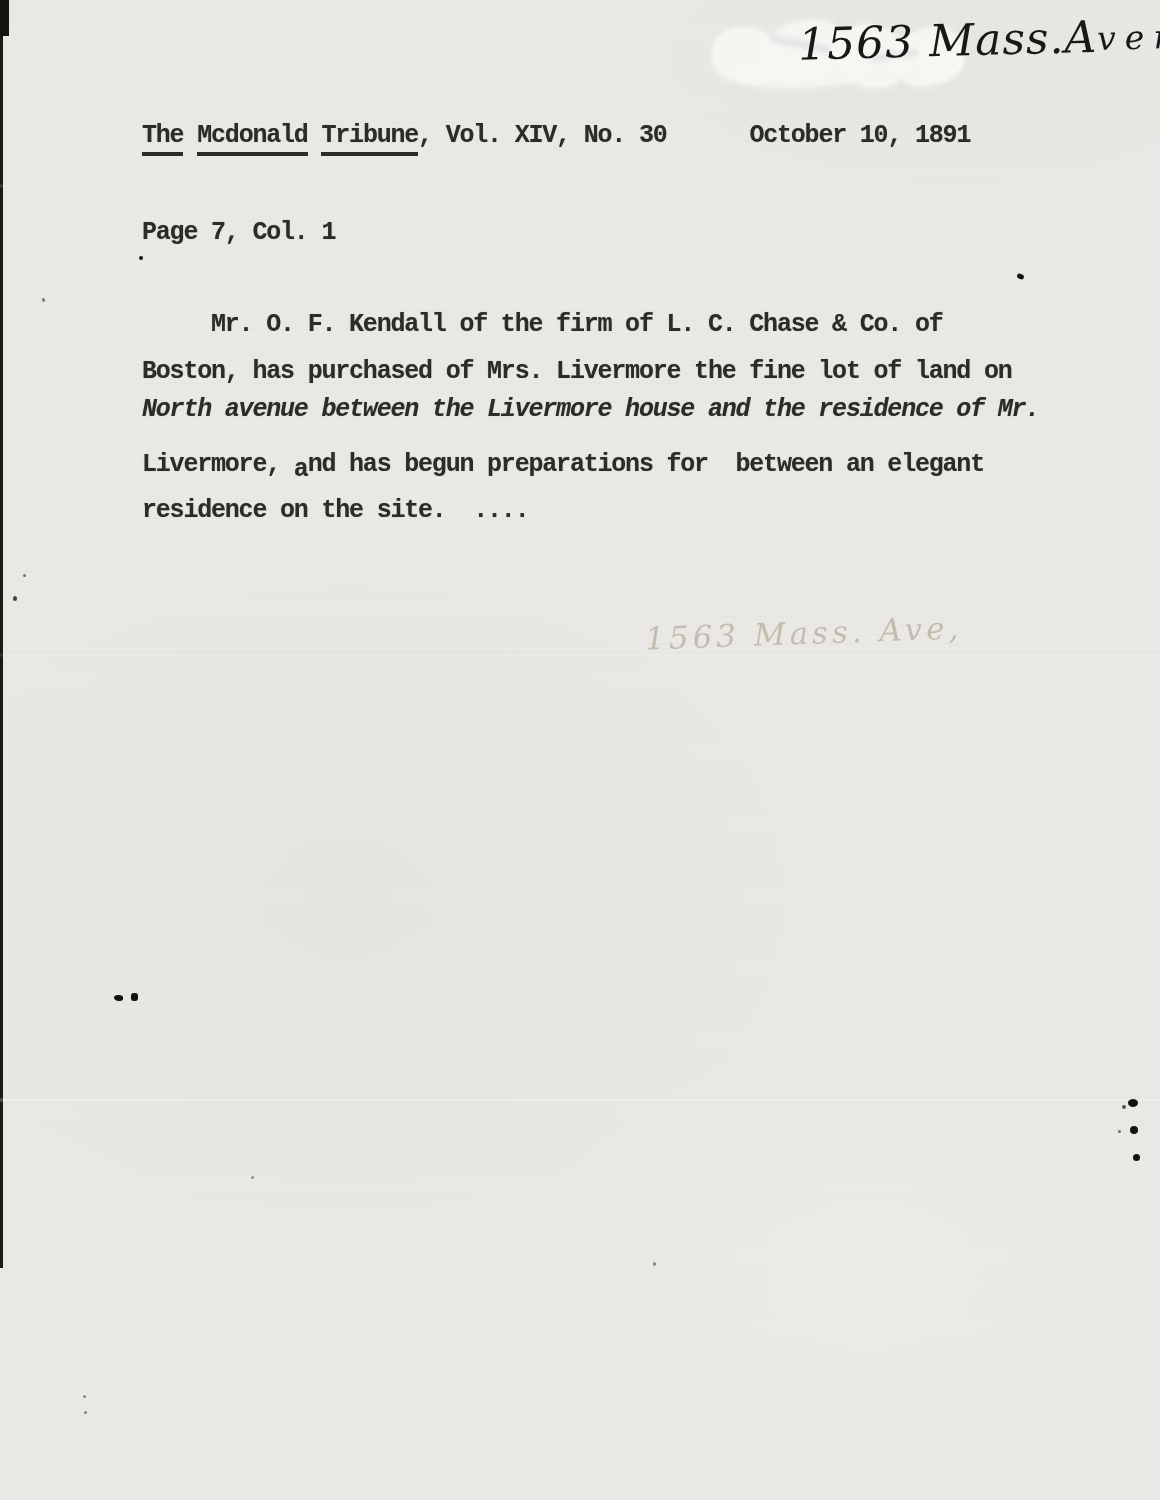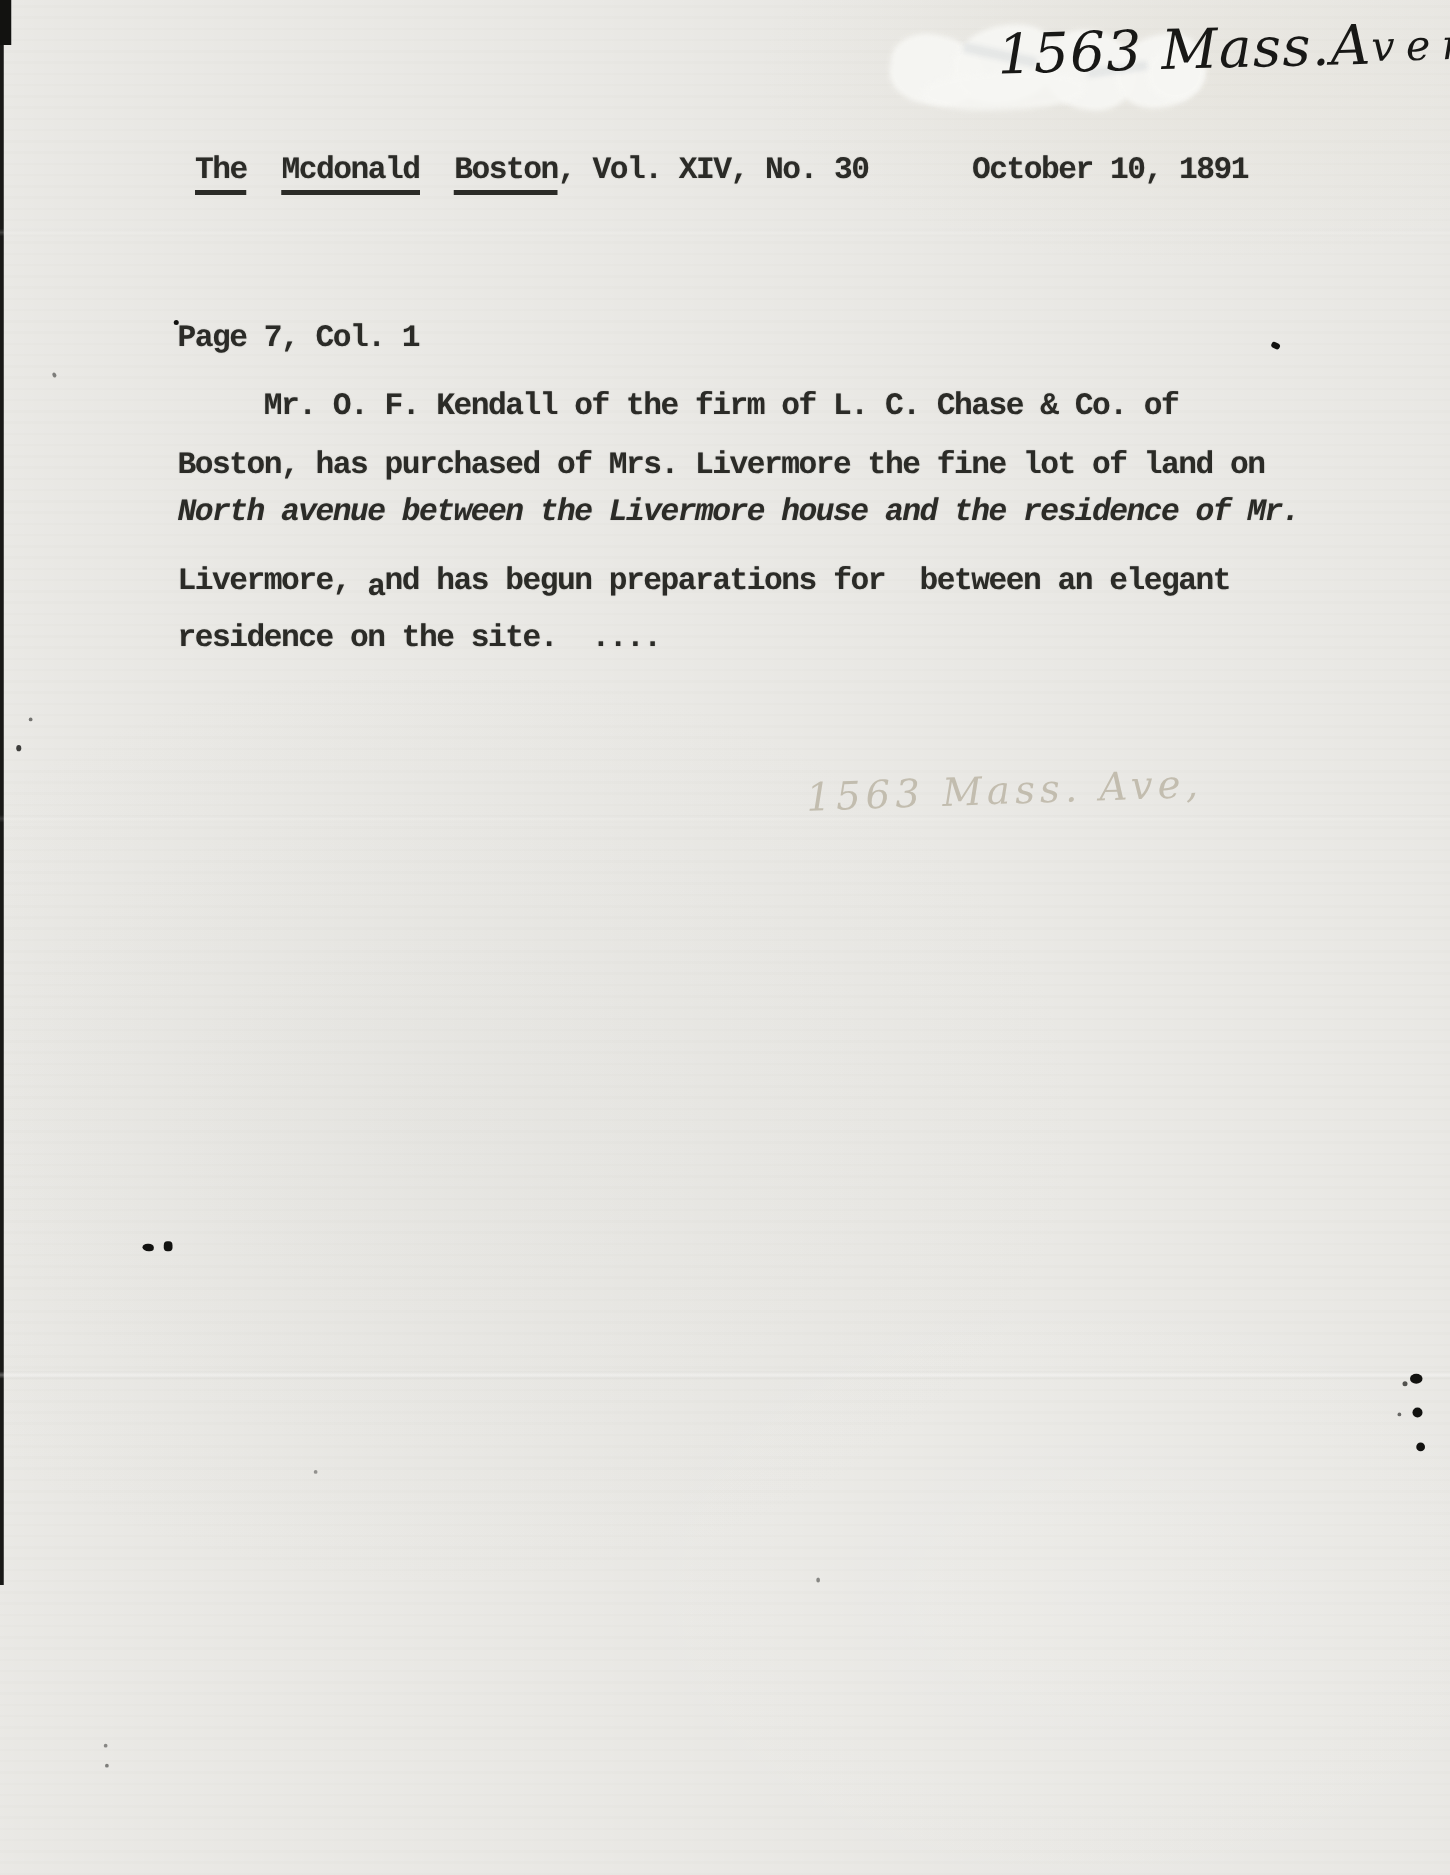--- a/index.html
+++ b/index.html
@@ -46,21 +46,21 @@
     transform:rotate(-2deg);white-space:pre;
   }
 
   
   .typeline{
     position:absolute;left:142px;
     font-size:25px;line-height:32px;font-weight:bold;
     letter-spacing:-1.2px;color:#2b2b27;white-space:pre;
     text-shadow:0 0 1px rgba(43,43,39,0.35);
   }
-  .u{border-bottom:4px solid #2b2b27;padding-bottom:2px;margin-left:14px;}
+  .u{border-bottom:4px solid #2b2b27;padding-bottom:2px;}
   .dropped{position:relative;top:5px;}
 </style>
 </head>
 <body>
 
 <div class="page">
 
   <div class="edge-strip"></div>
   <div class="edge-corner"></div>
   <div class="crease crease-a"></div>
@@ -73,23 +73,23 @@
     <div class="whiteout-blob" style="left:834px;top:24px;width:74px;height:64px;border-radius:48% 57% 44% 56%;transform:rotate(4deg);"></div>
     <div class="whiteout-blob" style="left:892px;top:28px;width:72px;height:58px;border-radius:58% 42% 52% 48%;transform:rotate(-9deg);"></div>
     <div class="whiteout-blob" style="left:738px;top:58px;width:130px;height:30px;border-radius:45%;transform:rotate(-2deg);opacity:.8;"></div>
     <div class="whiteout-blob" style="left:918px;top:38px;width:46px;height:42px;border-radius:50% 44% 56% 50%;"></div>
     <div class="wo-streak" style="left:770px;top:40px;width:60px;height:8px;transform:rotate(12deg);"></div>
     <div class="wo-streak" style="left:870px;top:52px;width:48px;height:7px;transform:rotate(-8deg);"></div>
   </div>
 
   <div class="handwriting"><span class="hw1">1563 Mass.A</span><span class="hw2">venue</span></div>
 
-  <div class="typeline" style="top:120px;"><span class="u">The</span><span> </span><span class="u">Mcdonald</span><span> </span><span class="u">Boston</span><span>, Vol. XIV, No. 30</span><span>      </span><span>October 10, 1891</span></div>
+  <div class="typeline" style="top:120px;"><span class="u">The</span><span> </span><span class="u">Mcdonald</span><span> </span><span class="u">Tribune</span><span>, Vol. XIV, No. 30</span><span>      </span><span>October 10, 1891</span></div>
 
-  <div class="typeline" style="top:217px;margin-top:38px;">Page 7, Col. 1</div>
+  <div class="typeline" style="top:217px;">Page 7, Col. 1</div>
 
   <div>
     <div class="typeline" style="top:309px;">     Mr. O. F. Kendall of the firm of L. C. Chase &amp; Co. of</div>
     <div class="typeline" style="top:356px;text-align:right;">Boston, has purchased of Mrs. Livermore the fine lot of land on</div>
     <div class="typeline" style="top:394px;font-style:italic;">North avenue between the Livermore house and the residence of Mr.</div>
     <div class="typeline" style="top:449px;"><span>Livermore, </span><span class="dropped">a</span><span>nd has begun preparations for  between an elegant</span></div>
     <div class="typeline" style="top:495px;text-align:right;">residence on the site.  ....</div>
   </div>
 
   <div class="pencil">1563 Mass. Ave,</div>

